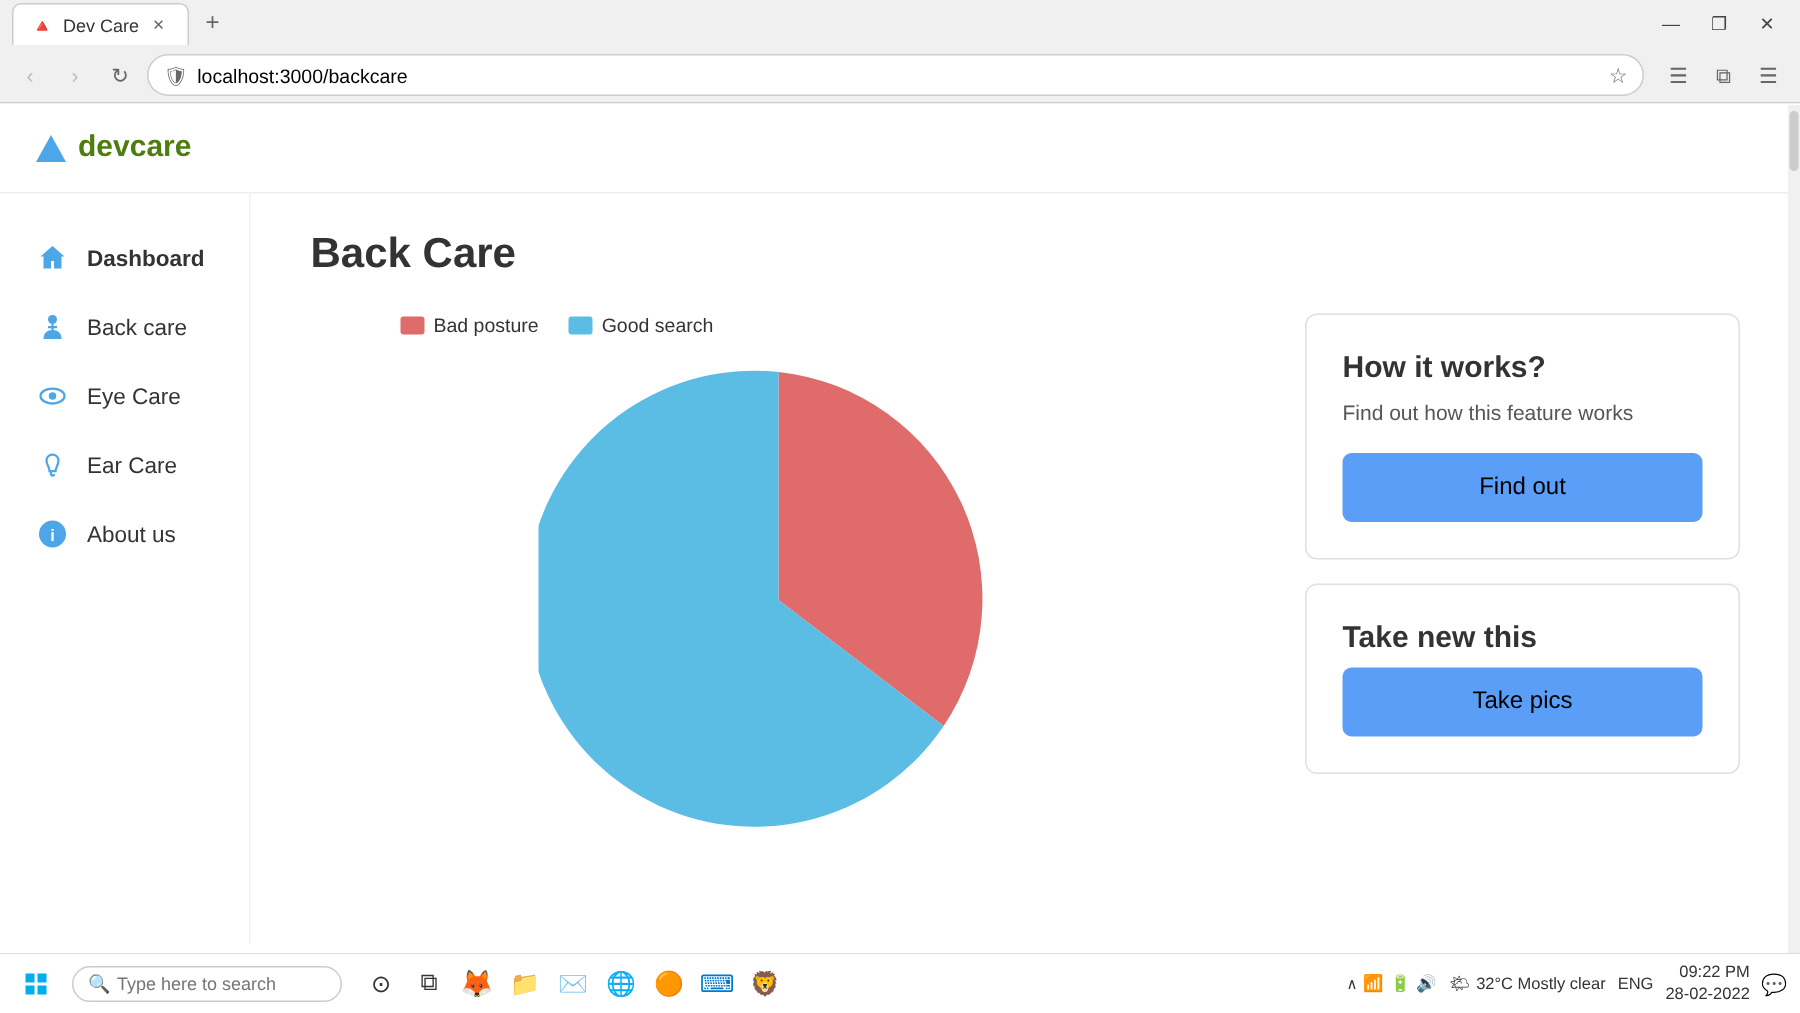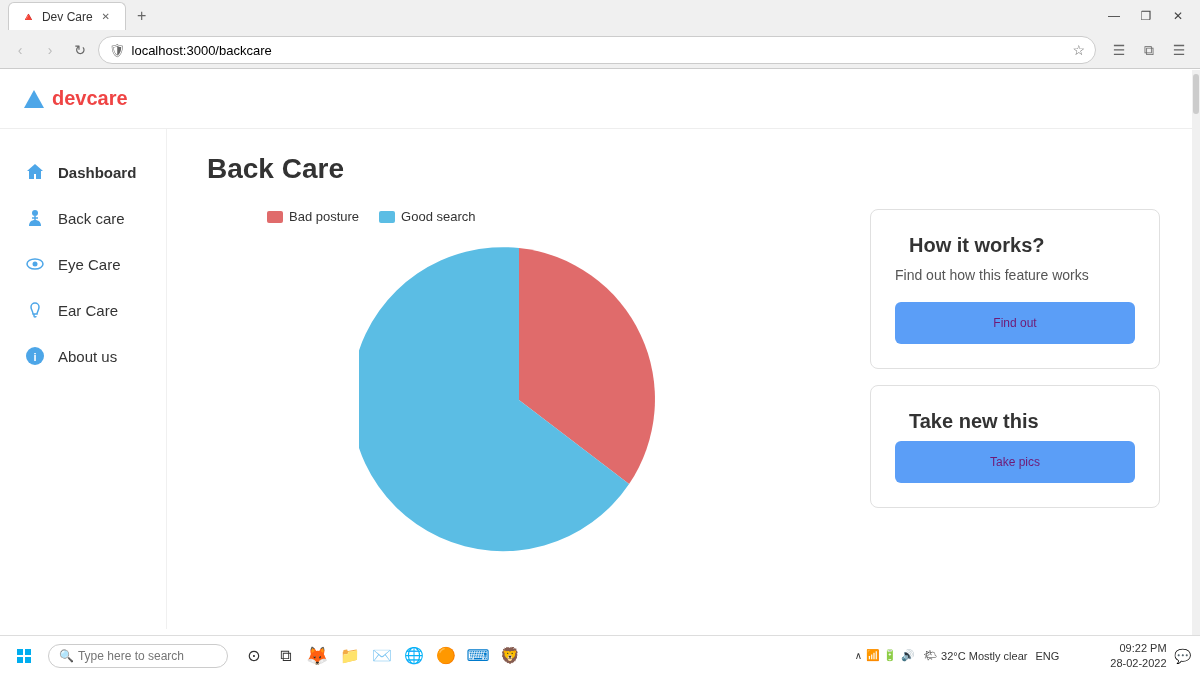--- a/index.html
+++ b/index.html
@@ -19,21 +19,21 @@
     .address-bar-container { flex: 1; display: flex; align-items: center; background: #fff; border: 1px solid #ccc; border-radius: 20px; height: 28px; padding: 0 10px; gap: 6px; }
     .address-bar { flex: 1; border: none; outline: none; font-size: 13px; background: transparent; }
     .browser-icons { display: flex; gap: 4px; margin-left: 4px; }
     .browser-icon-btn { width: 26px; height: 26px; display: flex; align-items: center; justify-content: center; color: #666; cursor: pointer; border-radius: 4px; font-size: 14px; }
 
     
     .app-wrapper { background: #fff; min-height: 560px; display: flex; flex-direction: column; }
 
     
     .app-header { display: flex; align-items: center; padding: 12px 24px; border-bottom: 1px solid #eee; height: 60px; }
-    .logo { display: flex; align-items: center; gap: 8px; font-size: 20px; font-weight: 600; color: #ef4444; }
+    .logo { display: flex; align-items: center; gap: 8px; font-size: 20px; font-weight: 600; color: #4d7c0f; }
     .logo-triangle { width: 0; height: 0; border-left: 10px solid transparent; border-right: 10px solid transparent; border-bottom: 18px solid #4da6e8; }
 
     
     .app-body { display: flex; flex: 1; }
 
     
     .sidebar { width: 167px; padding: 20px 0; border-right: 1px solid #f0f0f0; flex-shrink: 0; }
     .sidebar-item { display: flex; align-items: center; gap: 12px; padding: 12px 24px; cursor: pointer; font-size: 15px; color: #333; }
     .sidebar-item.active { font-weight: 700; }
     .sidebar-icon { width: 22px; height: 22px; display: flex; align-items: center; justify-content: center; flex-shrink: 0; }
@@ -48,34 +48,34 @@
     .chart-legend { display: flex; gap: 20px; margin-bottom: 16px; align-items: center; }
     .legend-item { display: flex; align-items: center; gap: 6px; font-size: 13px; }
     .legend-swatch { width: 16px; height: 12px; border-radius: 2px; }
 
     
     .pie-wrapper { display: flex; justify-content: center; }
 
     
     .right-panel { width: 290px; flex-shrink: 0; display: flex; flex-direction: column; gap: 16px; }
     .info-card { border: 1px solid #e0e0e0; border-radius: 8px; padding: 24px; background: #fff; }
-    .card-title { font-size: 20px; font-weight: 700; margin-bottom: 8px; margin-left: 14px; }
+    .card-title { font-size: 20px; font-weight: 700; margin-bottom: 8px; }
     .card-desc { font-size: 14px; color: #555; margin-bottom: 16px; line-height: 1.5; }
-    .card-btn { width: 100%; padding: 14px; border: none; border-radius: 6px; background: #5b9ef7; color: #701a75; font-size: 12px; font-weight: 500; cursor: pointer; }
+    .card-btn { width: 100%; padding: 14px; border: none; border-radius: 6px; background: #5b9ef7; color: #000000; font-size: 16px; font-weight: 500; cursor: pointer; }
 
     
     .taskbar { height: 40px; background: #fff; border-top: 1px solid #ddd; display: flex; align-items: center; padding: 0 8px; gap: 4px; font-size: 12px; color: #333; position: fixed; bottom: 0; left: 0; right: 0; z-index: 100; }
     .taskbar-start { width: 32px; height: 32px; display: flex; align-items: center; justify-content: center; }
     .taskbar-search { display: flex; align-items: center; gap: 4px; border: 1px solid #ccc; border-radius: 12px; padding: 4px 10px; width: 180px; margin-left: 4px; }
     .taskbar-search input { border: none; outline: none; font-size: 12px; width: 100%; }
     .taskbar-middle { display: flex; align-items: center; gap: 4px; margin-left: 8px; }
     .taskbar-app-icon { width: 28px; height: 28px; display: flex; align-items: center; justify-content: center; font-size: 16px; cursor: pointer; }
     .taskbar-right { margin-left: auto; display: flex; align-items: center; gap: 8px; font-size: 11px; color: #333; }
     .taskbar-time { text-align: right; }
-    .taskbar-time div { line-height: 1.3; margin-left: 43px; }
+    .taskbar-time div { line-height: 1.3; }
     .taskbar-weather { display: flex; align-items: center; gap: 4px; }
     .taskbar-sys { display: flex; align-items: center; gap: 4px; }
 
     .scrollbar-right { position: fixed; right: 0; top: 70px; width: 8px; background: #f0f0f0; bottom: 40px; }
     .scrollbar-thumb { width: 6px; height: 40px; background: #ccc; border-radius: 4px; margin: 0 auto; margin-top: 4px; }
   </style>
 </head>
 <body>
 
 <div class="browser-chrome">

